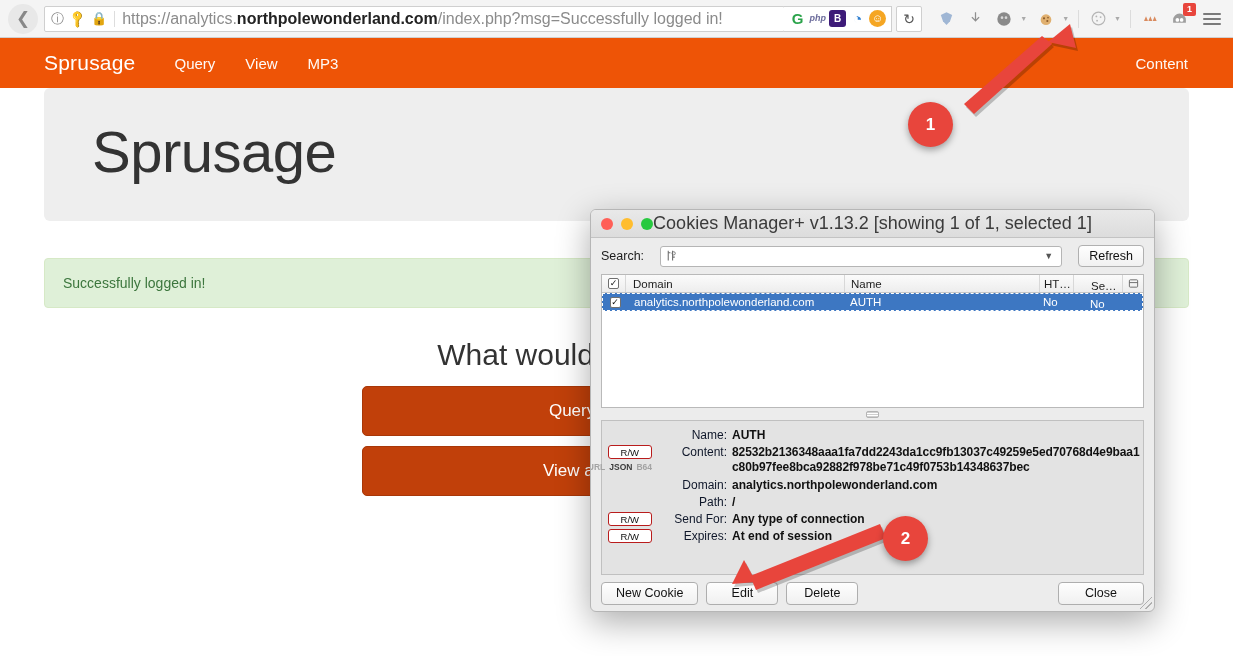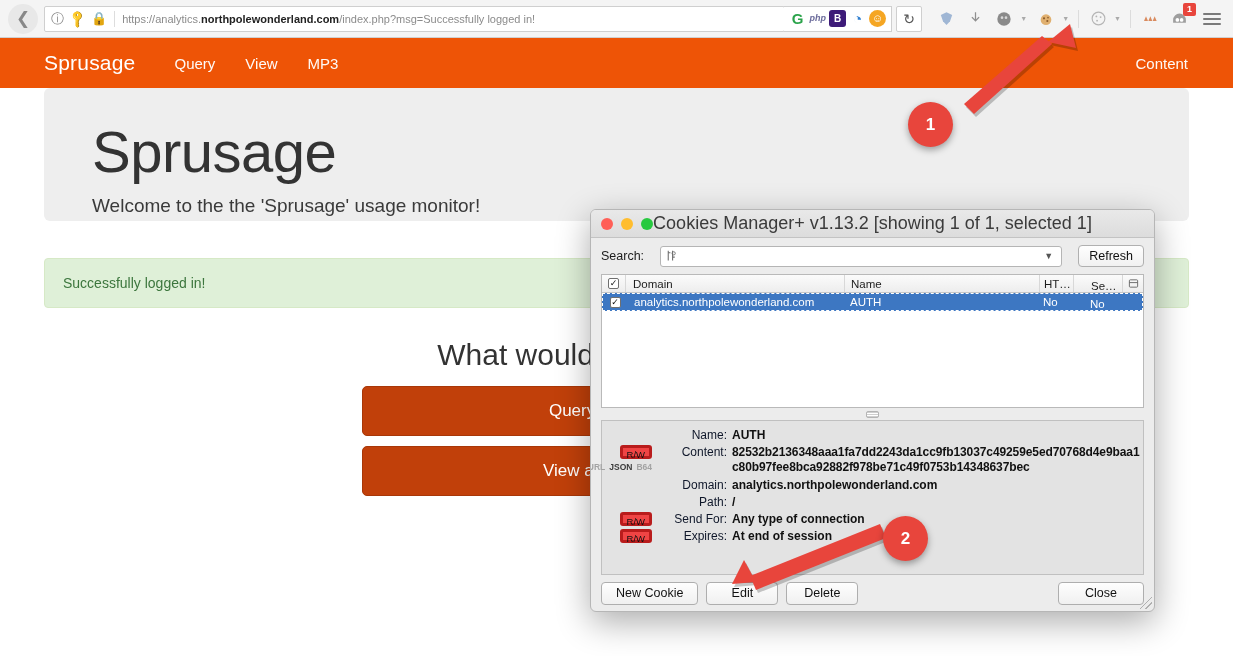--- a/index.html
+++ b/index.html
@@ -32,21 +32,21 @@
     display: flex; align-items: center; padding: 0 6px;
     min-width: 0;
   }
   .url-chip { display: flex; align-items: center; gap: 6px; padding-right: 7px; }
   .ic { font-size: 13px; line-height: 1; }
   #identity-icon { color: #8a8a8a; font-size: 13px; }
   #key-icon { color: #c8a11a; font-size: 12px; transform: rotate(-45deg); }
   #lock-icon { color: #3aa03a; font-size: 13px; }
   .url-sep { width: 1px; height: 16px; background: #ddd; margin-right: 7px; }
   #url-text {
-    font-size: 11px; color: #777; white-space: nowrap; overflow: hidden;
+    font-size: 16px; color: #777; white-space: nowrap; overflow: hidden;
     font-family: "Liberation Sans", sans-serif;
   }
   #url-text b { color: #222; font-weight: 700; }
   #url-text .u-dim { color: #8b8b8b; }
 
   #ext-group {
     display: flex; align-items: center; gap: 3px;
     padding: 0 5px; height: 26px;
     border: 1px solid #cfcfcf; border-left: none;
     background: #fff; margin-left: -7px; margin-right: 4px;
@@ -209,23 +209,23 @@
     background: repeating-linear-gradient(to bottom, #cfcfcf 0 1px, #fff 1px 2px);
   }
   #detail-pane {
     margin: 0 10px; background: #e3e3e3;
     border: 1px solid #c0c0c0;
     height: 155px; padding: 7px 0 0 0; position: relative;
   }
   .detail-row { display: flex; align-items: flex-start; margin-bottom: 3px; }
   .rw-slot { width: 56px; display: flex; justify-content: flex-end; padding-right: 6px; flex-shrink: 0; }
   .rw-chip {
-    font-size: 9.5px; color: #111; background: #ef4444;
-    border: 3px solid #b91c1c; border-radius: 3px;
-    padding: 0 4px; line-height: 13px; height: 14px;
+    font-size: 9.5px; color: #111; background: #ffffff;
+    border: 1px solid #b91c1c; border-radius: 3px;
+    padding: 0 12px; line-height: 13px; height: 14px;
   }
   .enc-chips { display: flex; gap: 4px; justify-content: flex-end; }
   .enc-chip { font-size: 8.5px; line-height: 12px; font-weight: 700; }
   .enc-dim { color: #a3a3a3; }
   .enc-on { color: #3c3c3c; }
   .d-label {
     width: 74px; text-align: right; font-size: 12px; color: #0f172a;
     flex-shrink: 0; padding-right: 5px;
   }
   .d-value { font-size: 12px; color: #111; font-weight: 700; word-break: break-all; }
@@ -359,21 +359,20 @@
   <div id="navbar">
     <span id="brand">Sprusage</span>
     <span class="navlink">Query</span>
     <span class="navlink">View</span>
     <span class="navlink">MP3</span>
     <span class="navlink" id="logout-link" style="margin-left:auto; margin-right:30px;">Content</span>
   </div>
 
   <div id="jumbotron">
     <div id="hero-title">Sprusage</div>
-    <div id="hero-sub">Welcome to the the 'Sprusage' usage monitor!</div>
   </div>
 
   <div id="alert">Successfully logged in!</div>
 
   <div id="prompt-heading">What would you like to do?</div>
 
   <div id="action-buttons">
     <div class="big-btn">Query usage data</div>
     <div class="big-btn">View all usage data</div>
   </div>

